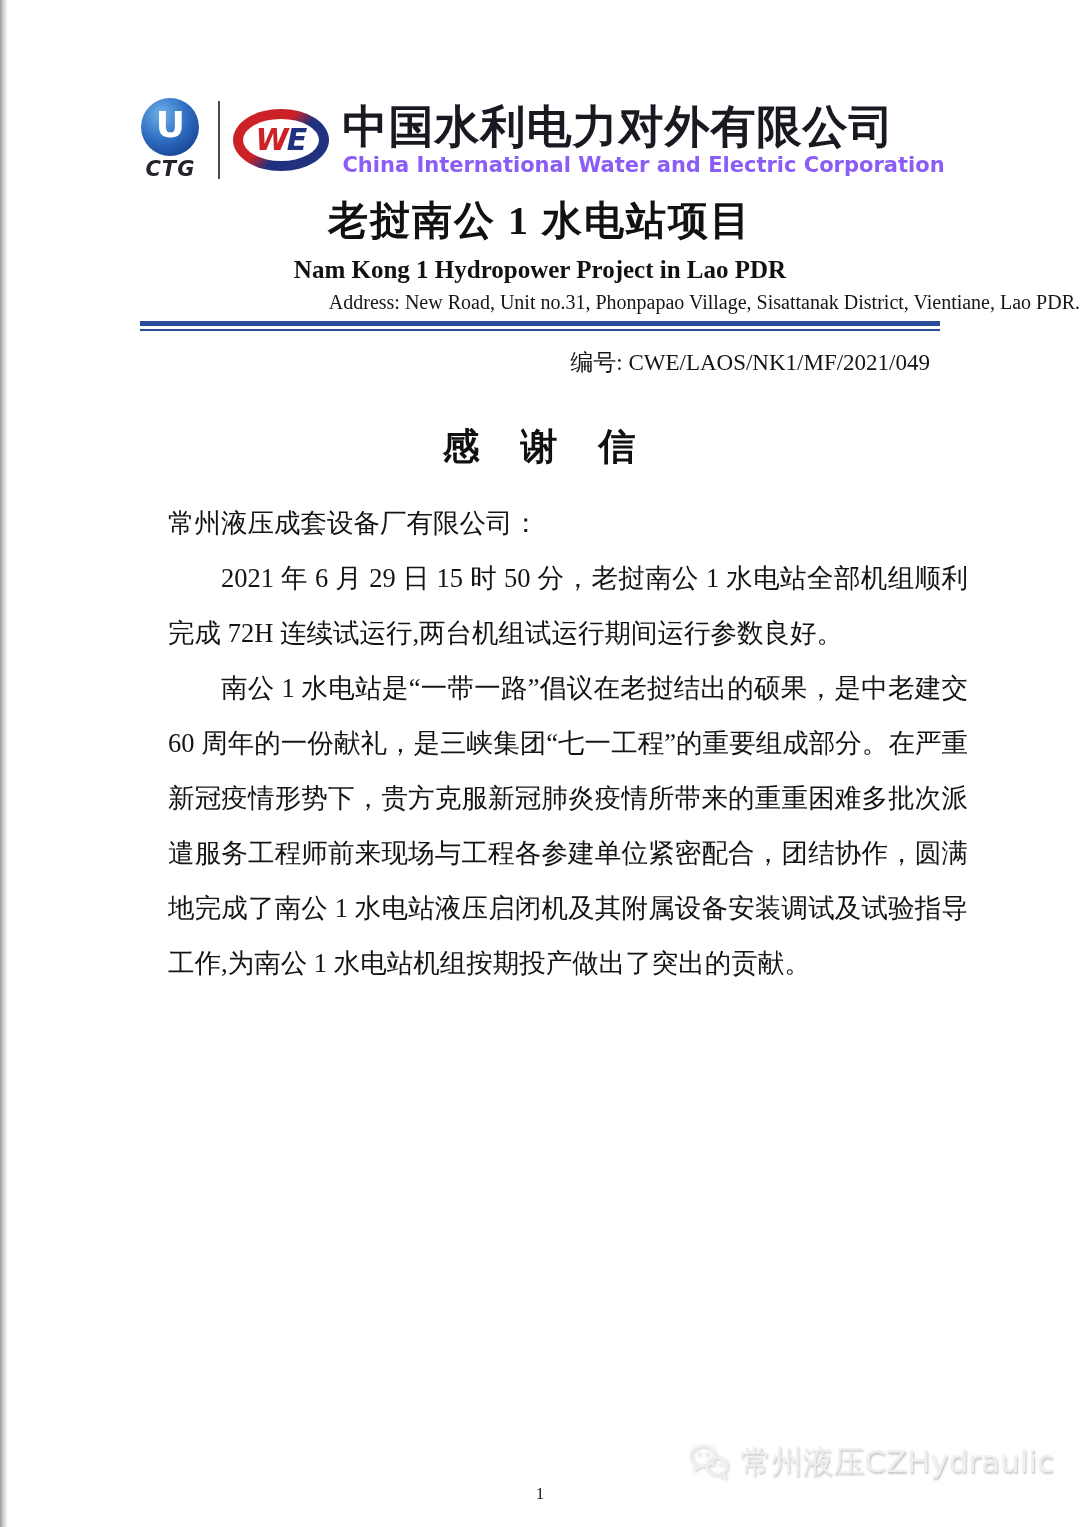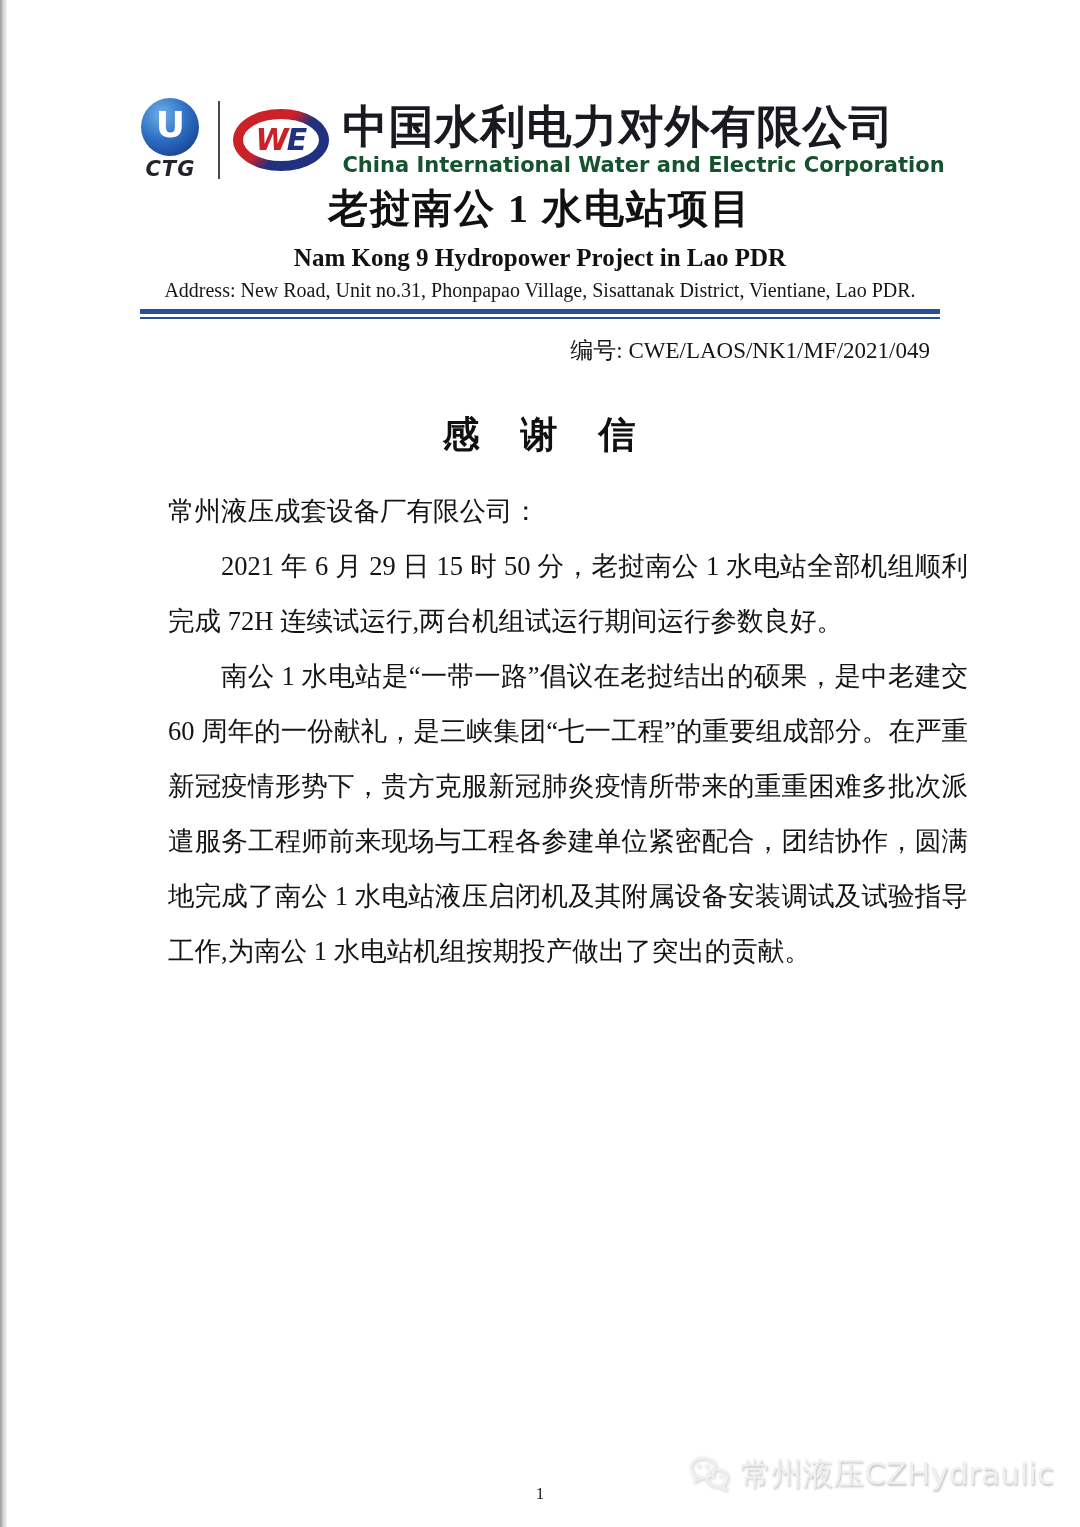--- a/index.html
+++ b/index.html
@@ -51,31 +51,31 @@
   .cwe-inner .w{color:#cd2128;letter-spacing:-2px;}
   .cwe-inner .e{color:#21317f;}
   .company-names{display:flex;flex-direction:column;align-items:flex-start;}
   .company-cn{
     font-family:"DejaVu Sans","Liberation Sans",sans-serif;
     font-weight:800;font-size:45px;line-height:1.1;color:#191922;
     letter-spacing:1px;white-space:nowrap;
   }
   .company-en{
     font-family:"DejaVu Sans","Liberation Sans",sans-serif;
-    font-weight:bold;font-size:21px;color:#14532d;margin-top:2px;white-space:nowrap;
+    font-weight:bold;font-size:21px;color:#8b5cf6;margin-top:2px;white-space:nowrap;
   }
   .project-cn{
     text-align:center;font-weight:bold;font-size:40px;color:#111;
-    letter-spacing:2px;
+    margin-top:12px;letter-spacing:2px;
   }
   .project-en{
     text-align:center;font-weight:bold;font-size:25px;color:#111;margin-top:8px;
   }
   .address-line{
-    text-align:center;font-size:20px;color:#161616;margin-top:7px;
+    text-align:right;font-size:20px;color:#161616;margin-top:7px;
   }
   .double-rule{
     margin:7px 140px 0 140px;height:3px;background:#ffffff;
     border-top:5px solid #2a4e9a;border-bottom:2px solid #2a4e9a;
   }
 
   
   .ref-line{
     margin:16px 150px 0 0;text-align:right;font-size:23px;color:#151515;
   }
@@ -99,21 +99,20 @@
     font-size:17px;color:#222;
   }
   .watermark{
     position:absolute;top:1441px;right:26px;
     display:flex;align-items:center;gap:6px;
     font-family:"DejaVu Sans","Liberation Sans",sans-serif;
     font-size:31px;font-weight:400;
     color:#f1f0ee;
     text-shadow:1px 1.5px 2px rgba(90,90,90,0.35), -0.5px -0.5px 0 rgba(255,255,255,0.9);
     white-space:nowrap;
-    margin-top:12px;
   }
   .watermark svg{filter:drop-shadow(1px 1.5px 1.5px rgba(90,90,90,0.30));}
 </style>
 </head>
 <body>
 
 <div class="page">
   <div class="left-edge"></div>
 
   <div class="logo-row">
@@ -130,21 +129,21 @@
         <span class="e">E</span>
       </div>
     </div>
     <div class="company-names">
       <div class="company-cn">中国水利电力对外有限公司</div>
       <div class="company-en">China International Water and Electric Corporation</div>
     </div>
   </div>
 
   <div class="project-cn">老挝南公 1 水电站项目</div>
-  <div class="project-en">Nam Kong 9 Hydropower Project in Lao PDR</div>
+  <div class="project-en">Nam Kong 1 Hydropower Project in Lao PDR</div>
   <div class="address-line">Address: New Road, Unit no.31, Phonpapao Village, Sisattanak District, Vientiane, Lao PDR.</div>
   <div class="double-rule"></div>
 
   <div class="ref-line">编号: CWE/LAOS/NK1/MF/2021/049</div>
 
   <h1 class="letter-title">感　谢　信</h1>
 
   <div class="letter-body">
     <p class="salutation">常州液压成套设备厂有限公司：</p>
     <p class="para">2021 年 6 月 29 日 15 时 50 分，老挝南公 1 水电站全部机组顺利完成 72H 连续试运行,两台机组试运行期间运行参数良好。</p>

